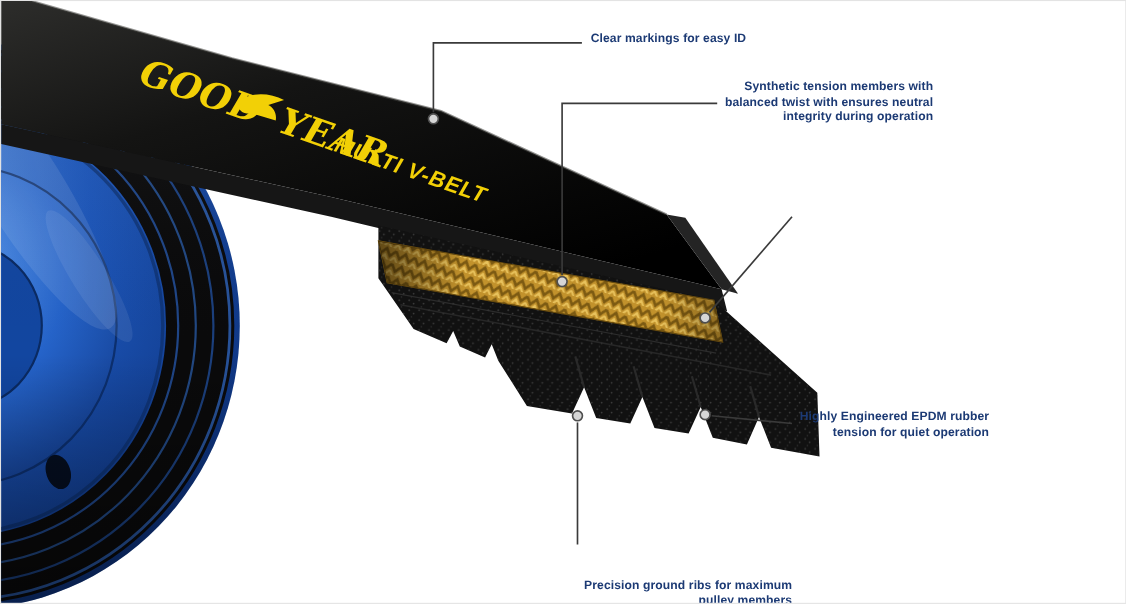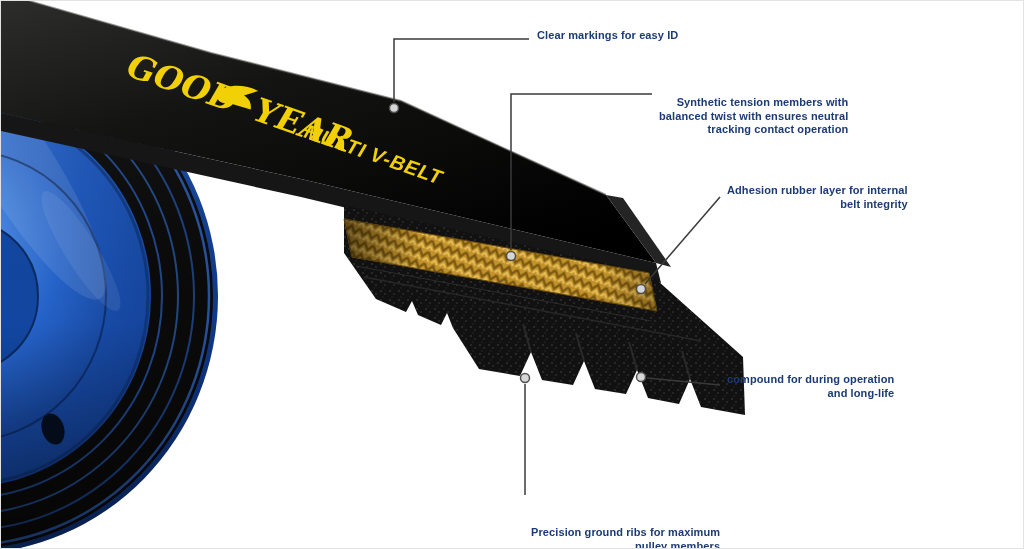--- a/index.html
+++ b/index.html
@@ -7,21 +7,21 @@
     position:relative; width:1024px; height:549px; overflow:hidden;
     background:#ffffff; box-sizing:border-box; border:1px solid #e3e3e3;
     font-family:"Liberation Sans", sans-serif;
   }
   .stage svg.art { position:absolute; left:0; top:0; }
   .callout {
     position:absolute; color:#1c3a74; font-weight:700; font-size:11px;
     line-height:1.24; letter-spacing:0.1px; white-space:nowrap;text-align:right;
   }
   .c1 { left:536px; top:28px; }
-  .c2 { left:658px; top:95px; }
+  .c2 { left:658px; top:72px; }
   .c3 { left:726px; top:183px; }
   .c4 { left:726px; top:372px; }
   .c5 { left:530px; top:492px;margin-top:33px; }
   .brand-text { font-family:"DejaVu Serif", serif; font-weight:700; font-style:italic; }
   .product-text { font-family:"Liberation Sans", sans-serif; font-weight:700; font-style:italic; letter-spacing:0.8px; }
 </style>
 </head>
 <body>
 
 <div class="stage">
@@ -135,31 +135,27 @@
     </g>
   </svg>
 
   <div class="callout c1">
     <div>Clear markings for easy ID</div>
   </div>
 
   <div class="callout c2">
     <div>Synthetic tension members with</div>
     <div>balanced twist with ensures neutral</div>
-    <div>tracking contact operation</div>
+    <div>integrity during operation</div>
   </div>
 
-  <div class="callout c3">
-    <div>Adhesion rubber layer for internal</div>
-    <div>belt integrity</div>
-  </div>
 
   <div class="callout c4">
-    <div>compound for during operation</div>
-    <div>and long-life</div>
+    <div>Highly Engineered EPDM rubber</div>
+    <div>tension for quiet operation</div>
   </div>
 
   <div class="callout c5">
     <div>Precision ground ribs for maximum</div>
     <div>pulley members</div>
   </div>
 
 </div>
 
 </body></html>

